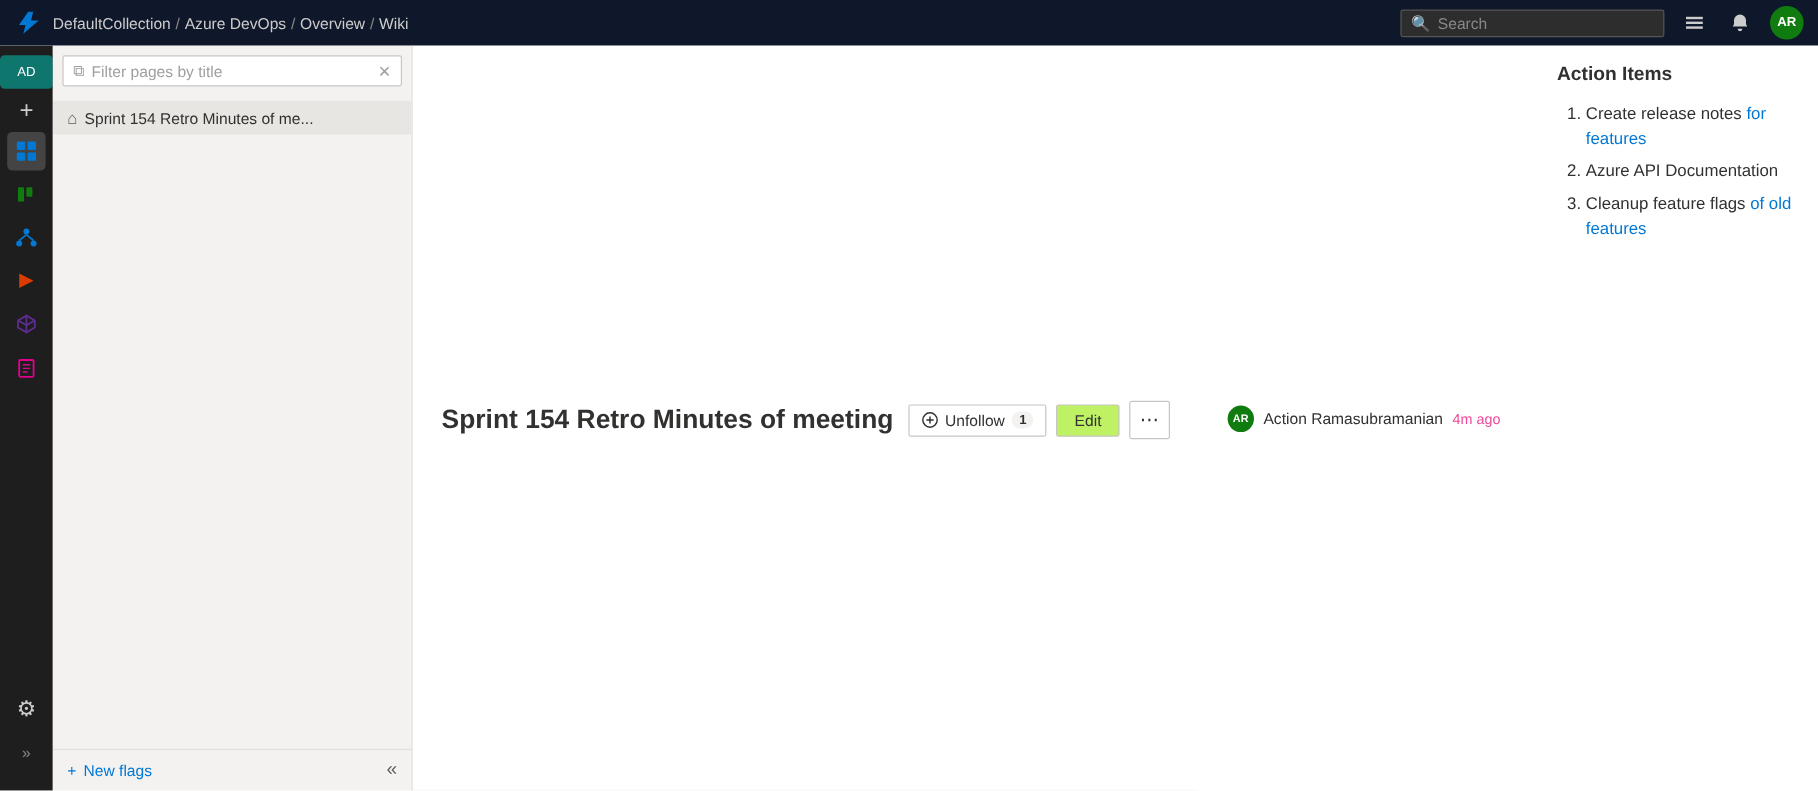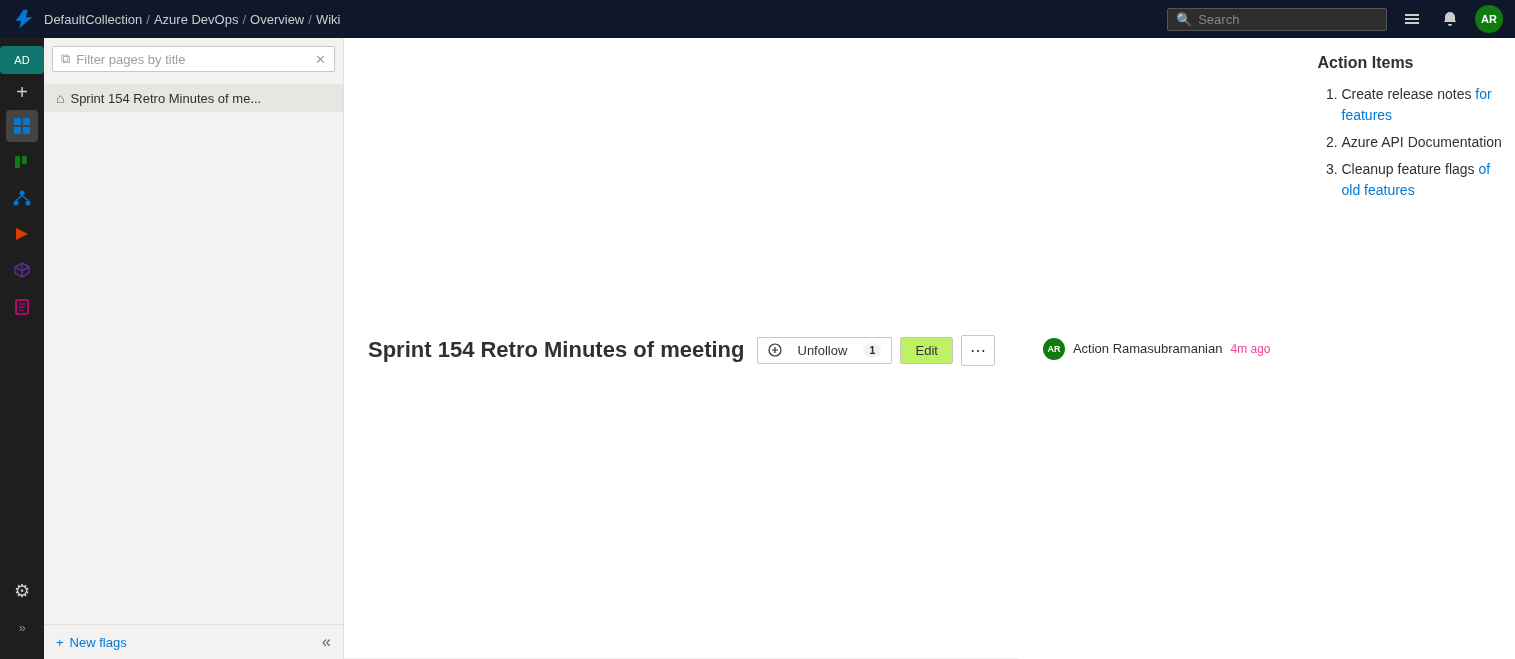--- a/index.html
+++ b/index.html
@@ -223,21 +223,21 @@
       font-weight: 600;
       color: #323130;
       flex: 1;
     }
     .content-actions {
       display: flex;
       align-items: center;
       gap: 8px;
     }
     .unfollow-btn {
-      display: flex; align-items: center; gap: 16px;
+      display: flex; align-items: center; gap: 6px;
       padding: 5px 10px;
       border: 1px solid #c8c6c4;
       border-radius: 2px;
       background: #fff;
       cursor: pointer;
       font-size: 13px;
       color: #323130;
     }
     .follow-count {
       background: #f3f2f1;

